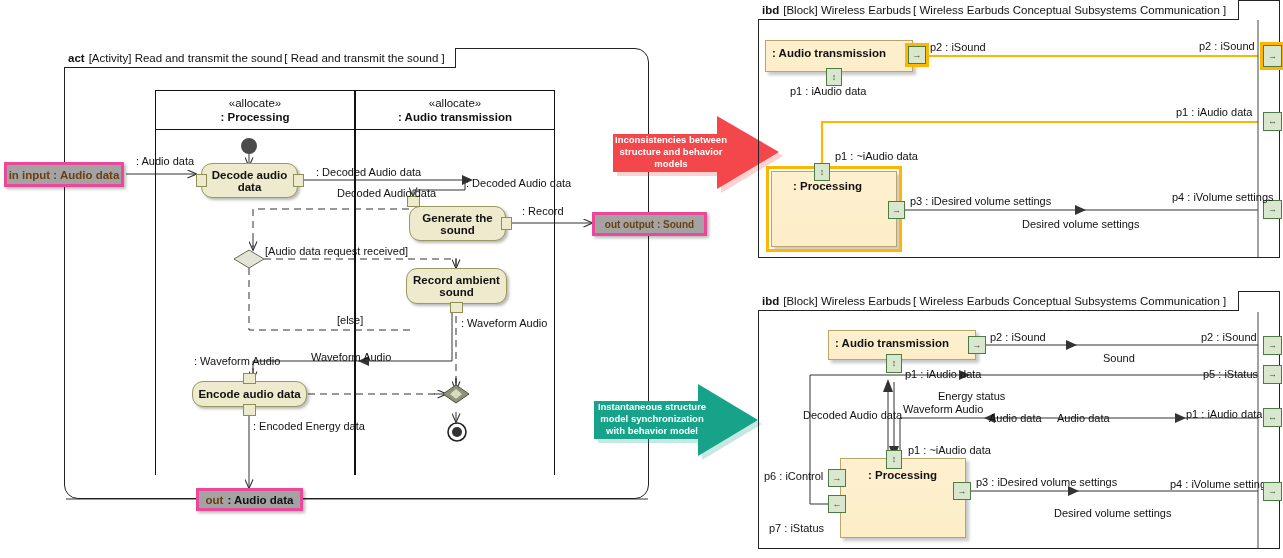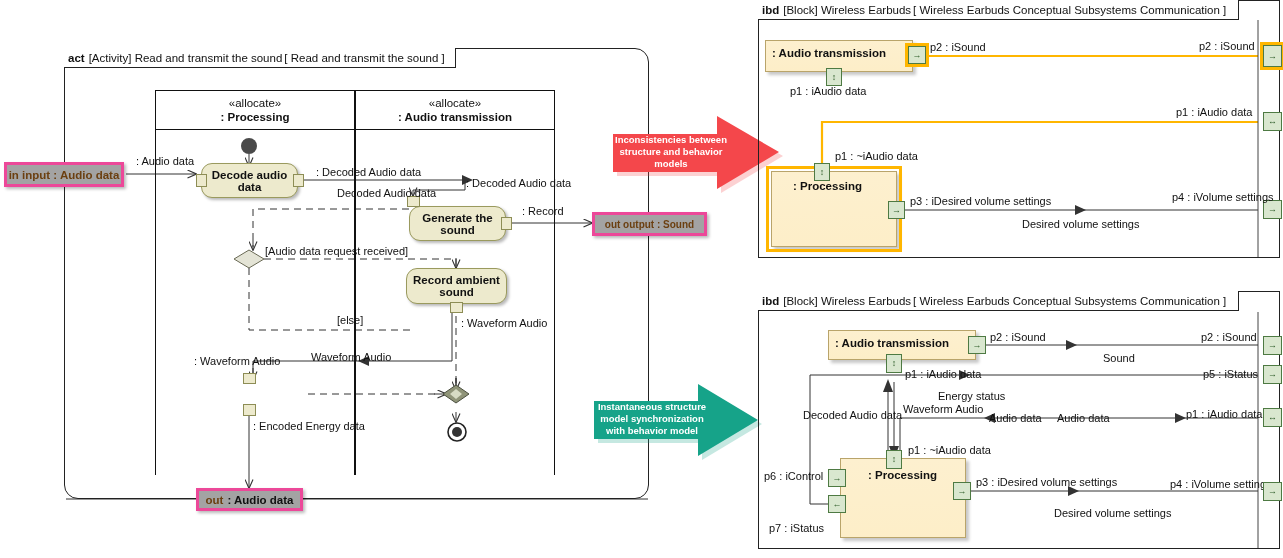--- a/index.html
+++ b/index.html
@@ -186,20 +186,23 @@
   <span>Generate the sound</span>
 </div>
 <div class="pin" style="left:407px;top:196px;width:13px;height:11px;"></div>
 <div class="pin" style="left:501px;top:217px;width:11px;height:13px;"></div>
 
 <div class="node act-node" style="left:406px;top:268px;width:101px;height:36px;">
   <span>Record ambient sound</span>
 </div>
 <div class="pin" style="left:450px;top:302px;width:13px;height:11px;"></div>
 
+<div class="node act-node" style="left:192px;top:381px;width:115px;height:26px;">
+  <span>Encode audio data</span>
+</div>
 <div class="pin" style="left:243px;top:373px;width:13px;height:11px;"></div>
 <div class="pin" style="left:243px;top:404px;width:13px;height:12px;"></div>
 
 <div class="lbl" style="left:136px;top:155px;">: Audio data</div>
 <div class="lbl" style="left:316px;top:166px;">: Decoded Audio data</div>
 <div class="lbl" style="left:337px;top:187px;">Decoded Audio data</div>
 <div class="lbl" style="left:466px;top:177px;">: Decoded Audio data</div>
 <div class="lbl" style="left:522px;top:205px;">: Record</div>
 <div class="lbl" style="left:265px;top:245px;">[Audio data request received]</div>
 <div class="lbl" style="left:337px;top:314px;">[else]</div>

